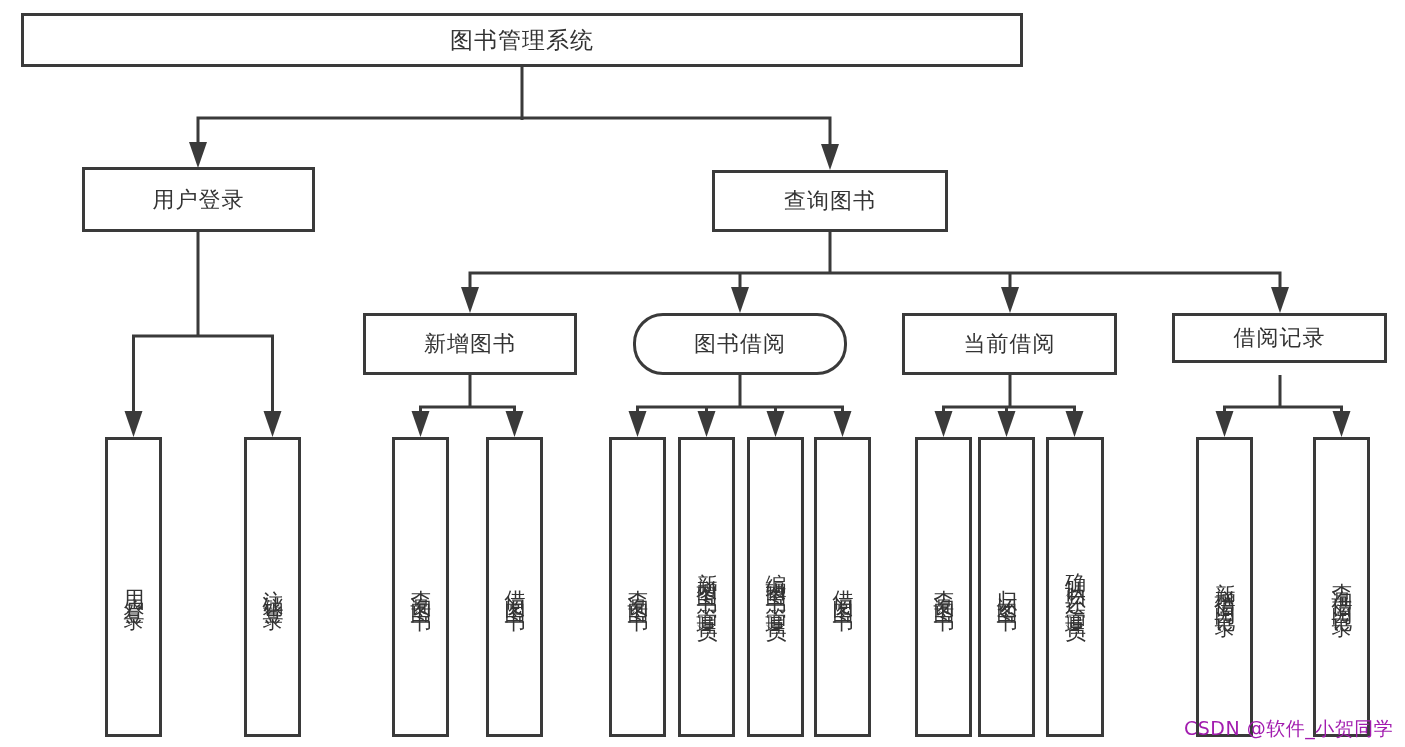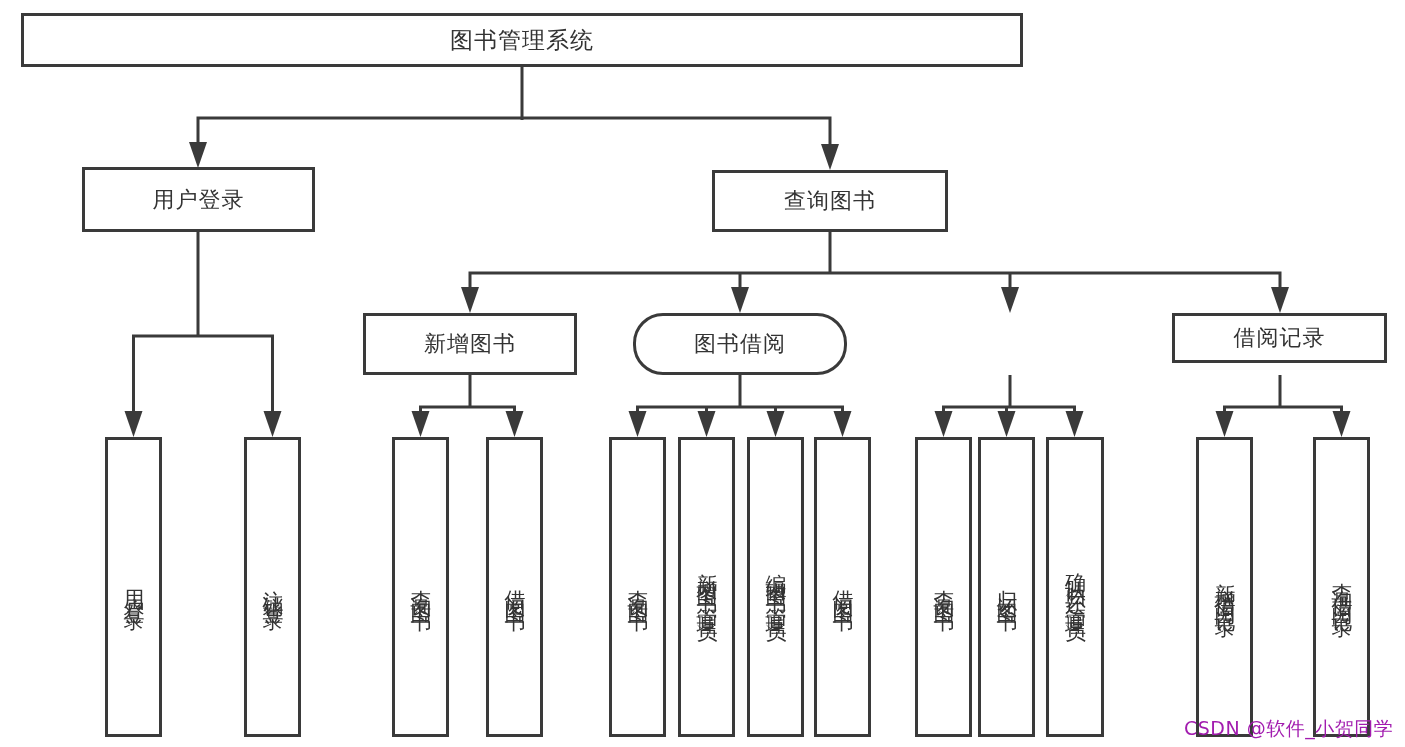--- a/index.html
+++ b/index.html
@@ -65,20 +65,21 @@
     </g>
   </svg>
 
   <div class="box hbox root" style="left:21px;top:13px;width:1002px;height:54px;">图书管理系统</div>
 
   <div class="box hbox" style="left:82px;top:167px;width:233px;height:65px;">用户登录</div>
   <div class="box hbox" style="left:712px;top:170px;width:236px;height:62px;">查询图书</div>
 
   <div class="box hbox" style="left:363px;top:313px;width:214px;height:62px;">新增图书</div>
   <div class="box hbox" style="left:633px;top:313px;width:214px;height:62px;border-radius:30px;">图书借阅</div>
+  <div class="box hbox" style="left:902px;top:313px;width:215px;height:62px;">当前借阅</div>
   <div class="box hbox" style="left:1172px;top:313px;width:215px;height:50px;">借阅记录</div>
 
   <div class="box vbox" style="left:105px;top:437px;width:57px;height:300px;">用户登录</div>
   <div class="box vbox" style="left:244px;top:437px;width:57px;height:300px;">注销登录</div>
 
   <div class="box vbox" style="left:392px;top:437px;width:57px;height:300px;">查询图书</div>
   <div class="box vbox" style="left:486px;top:437px;width:57px;height:300px;">借阅图书</div>
 
   <div class="box vbox" style="left:609px;top:437px;width:57px;height:300px;">查询图书</div>
   <div class="box vbox" style="left:678px;top:437px;width:57px;height:300px;">新增图书（管理员）</div>

